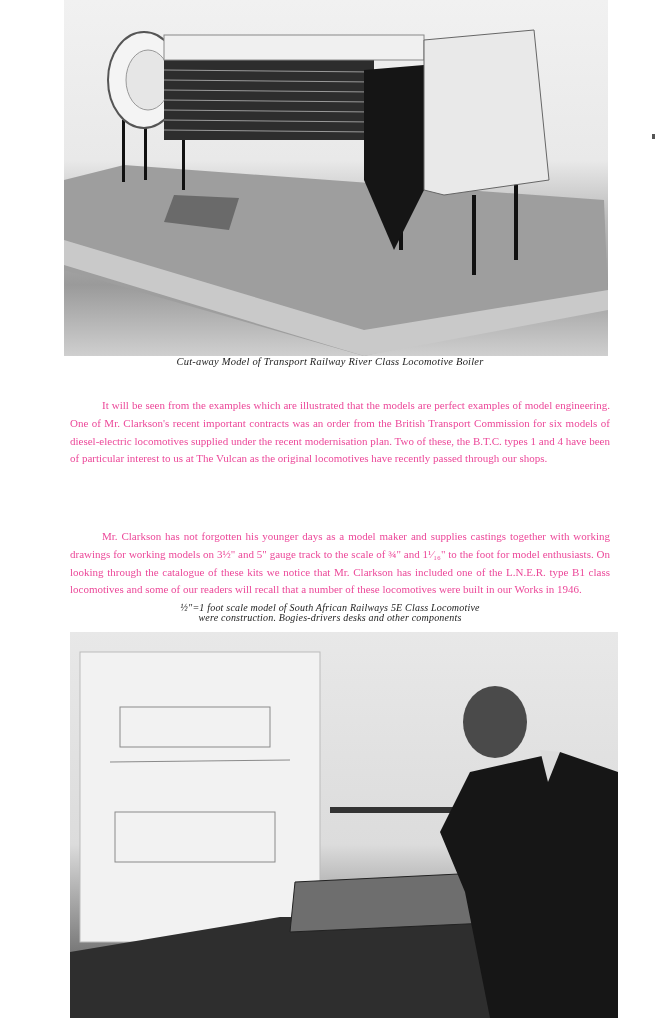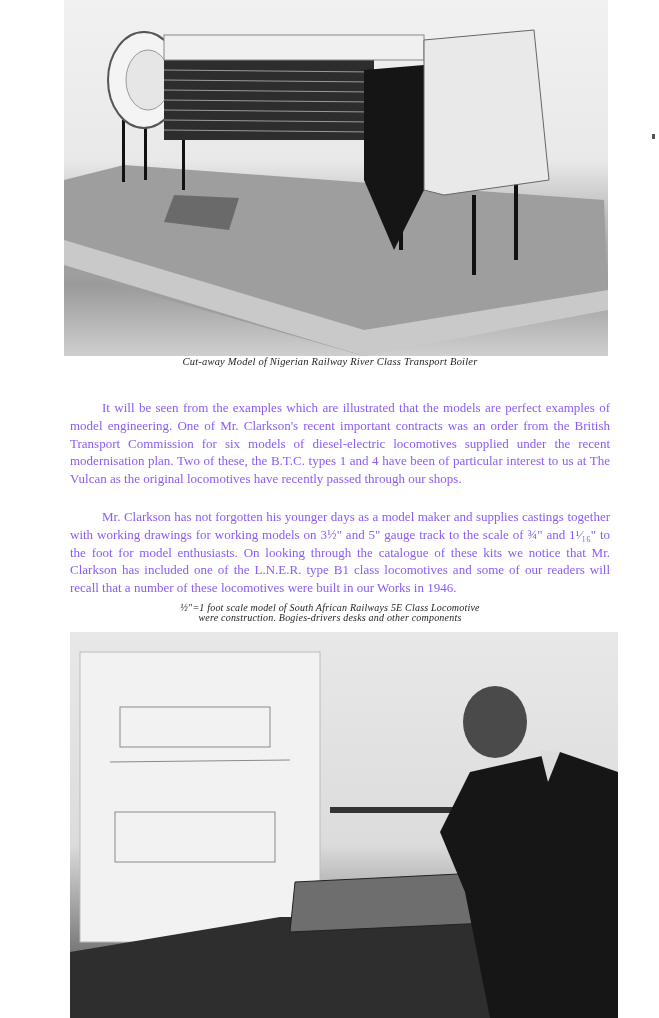--- a/index.html
+++ b/index.html
@@ -18,25 +18,25 @@
     left: 70px; top: 632px; width: 548px; height: 386px;
     background: linear-gradient(180deg, #e8e8e8 0%, #dcdcdc 55%, #8a8a8a 78%, #3a3a3a 100%);
   }
   .caption {
     position: absolute; font-style: italic; font-size: 10.5px; text-align: center; letter-spacing: 0.2px;
     color: #222;
   }
   #caption-top { left: 100px; top: 356px; width: 460px; }
   #caption-bottom { left: 120px; top: 603px; width: 420px; line-height: 10px; font-size: 10px; }
   .para {
-    position: absolute; left: 70px; width: 540px; font-size: 13px; line-height: 17.8px;
-    text-align: justify; text-indent: 32px; color: #8b5cf6;
+    position: absolute; left: 70px; width: 540px; font-size: 11px; line-height: 17.8px;
+    text-align: justify; text-indent: 32px; color: #ec4899;
   }
   #para-1 { top: 386px; }
-  #para-2 { top: 495px; }
+  #para-2 { top: 517px; }
   .margin-mark {
     position: absolute; left: 652px; top: 134px; width: 3px; height: 5px; background: #555;
   }
 </style>
 </head>
 <body>
 
 <div class="photo" id="photo-top">
   <svg width="544" height="356" viewBox="0 0 544 356">
 
@@ -66,21 +66,21 @@
       <line x1="100" y1="130" x2="310" y2="132"></line>
     </g>
 
     <rect x="100" y="35" width="260" height="25" fill="#f0f0f0" stroke="#888"></rect>
 
     <polygon points="300,70 360,65 360,190 330,250 300,180" fill="#151515"></polygon>
     <polygon points="360,40 470,30 485,180 380,195 360,190" fill="#e9e9e9" stroke="#666"></polygon>
   </svg>
 </div>
 
-<div class="caption" id="caption-top">Cut-away Model of Nigerian Railway River Class Transport Boiler</div>
+<div class="caption" id="caption-top">Cut-away Model of Transport Railway River Class Locomotive Boiler</div>
 
 <p class="para" id="para-1">It will be seen from the examples which are illustrated that the models are perfect examples of model engineering. One of Mr. Clarkson's recent important contracts was an order from the British Transport Commission for six models of diesel-electric locomotives supplied under the recent modernisation plan. Two of these, the B.T.C. types 1 and 4 have been of particular interest to us at The Vulcan as the original locomotives have recently passed through our shops.</p>
 <p class="para" id="para-2">Mr. Clarkson has not forgotten his younger days as a model maker and supplies castings together with working drawings for working models on 3½" and 5" gauge track to the scale of ¾" and 1¹⁄₁₆" to the foot for model enthusiasts. On looking through the catalogue of these kits we notice that Mr. Clarkson has included one of the L.N.E.R. type B1 class locomotives and some of our readers will recall that a number of these locomotives were built in our Works in 1946.</p>
 
 <div class="caption" id="caption-bottom">
   <div>½"=1 foot scale model of South African Railways 5E Class Locomotive</div>
   <div>were construction. Bogies-drivers desks and other components</div>
 </div>
 
 <div class="photo" id="photo-bottom">

